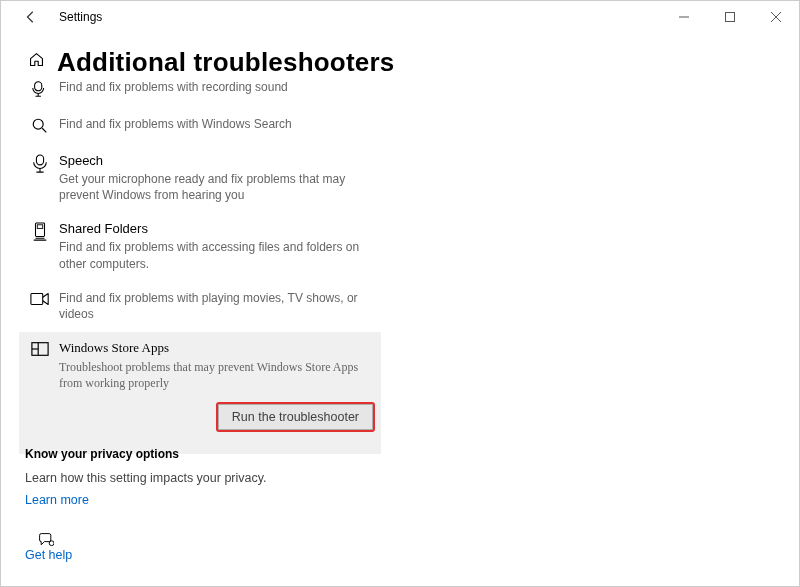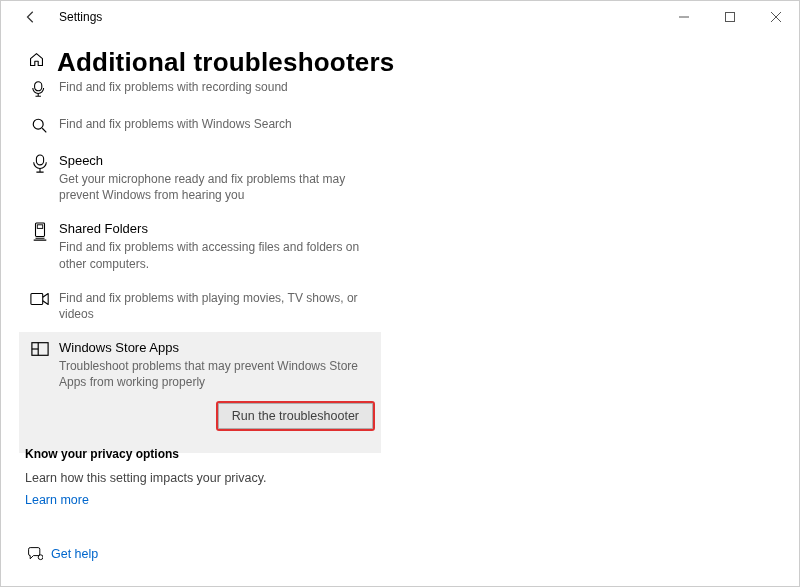--- a/index.html
+++ b/index.html
@@ -94,20 +94,21 @@
       color: #000;
       margin-bottom: 3px;
     }
     .item .desc {
       font-size: 12px;
       color: #666;
       line-height: 1.35;
     }
     .item.selected {
       background: #f0f0f0;
+      font-family: Liberation Serif, serif;
     }
     .first-item {
       padding-top: 2px;
     }
     
     .run-row {
       background: #f0f0f0;
       padding: 0 6px 22px 6px;
       display: flex;
       justify-content: flex-end;
@@ -144,20 +145,21 @@
       font-size: 12.5px;
       cursor: pointer;
     }
     
     .gethelp {
       position: absolute;
       left: 24px;
       bottom: 24px;
       display: flex;
       align-items: center;
+      flex-direction: column;
     }
     .gethelp .ic {
       width: 20px;
       margin-right: 6px;
       display: flex;
       justify-content: center;
     }
     svg { display: block; }
   </style>
 </head>

